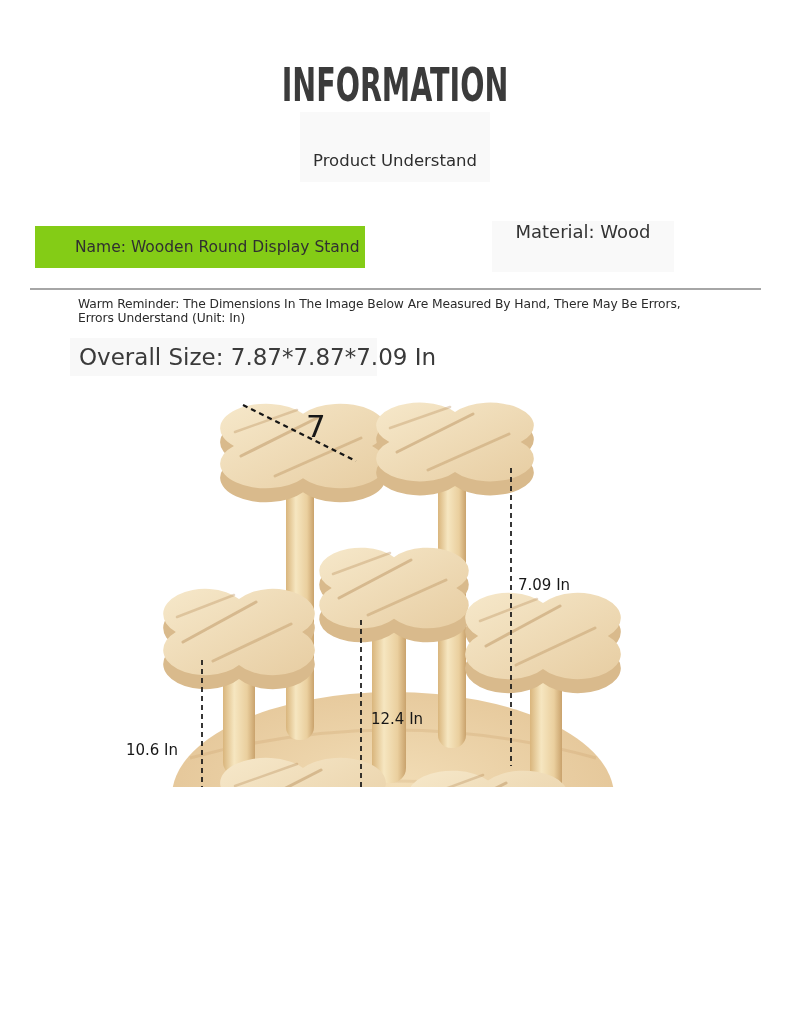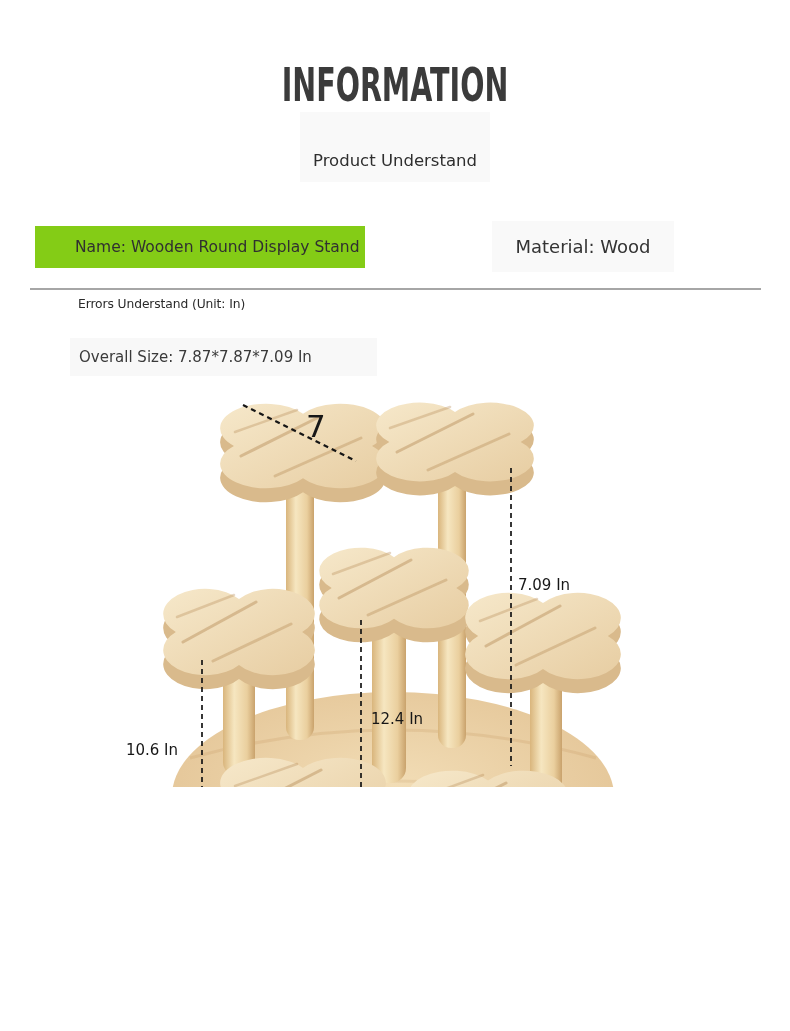--- a/index.html
+++ b/index.html
@@ -19,36 +19,36 @@
     padding-bottom:12px; box-sizing:border-box;
   }
   .subtitle { font-size:16.5px; color:#2e2e2e; }
   .name-box {
     position:absolute; left:35px; top:226px; width:330px; height:42px;
     background:#84cc16; display:flex; align-items:center;text-align:right;
   }
   .name-text { padding-left:40px; font-size:15.5px; color:#303030; white-space:nowrap; }
   .material-box {
     position:absolute; left:492px; top:221px; width:182px; height:51px;
-    background:#f9f9f9; display:flex; align-items:center; justify-content:center;
+    background:#f9f9f9; display:flex; justify-content:center;
   }
   .material-text { font-size:18px; color:#333333; white-space:nowrap; }
   .divider {
     position:absolute; left:30px; top:288px; width:731px; height:2px; background:#a6a6a6;
   }
   .reminder {
     position:absolute; left:78px; top:297px; width:600px;
     font-size:12.3px; line-height:14px; color:#2b2b2b; letter-spacing:-0.1px;
   }
   .reminder div { white-space:nowrap; }
   .overall-box {
     position:absolute; left:70px; top:338px; width:307px; height:38px;
     background:#f8f8f8; display:flex; align-items:center;
   }
-  .overall-text { padding-left:9px; font-size:15px; color:#3a3a3a; white-space:nowrap; }
+  .overall-text { padding-left:9px; font-size:23px; color:#3a3a3a; white-space:nowrap; }
   .figure { position:absolute; left:0; top:378px; width:790px; height:600px; }
   .dim-label { font-family:"DejaVu Sans","Liberation Sans",sans-serif; fill:#171717; }
 </style>
 </head>
 <body>
 
 <div class="page">
 
   <div class="title">INFORMATION</div>
 
@@ -60,20 +60,21 @@
     <span class="name-text">Name: Wooden Round Display Stand</span>
   </div>
 
   <div class="material-box">
     <span class="material-text">Material: Wood</span>
   </div>
 
   <div class="divider"></div>
 
   <div class="reminder">
+    <div>Warm Reminder: The Dimensions In The Image Below Are Measured By Hand, There May Be Errors,</div>
     <div>Errors Understand (Unit: In)</div>
   </div>
 
   <div class="overall-box">
     <span class="overall-text">Overall Size: 7.87*7.87*7.09 In</span>
   </div>
 
   <svg class="figure" viewBox="0 378 790 600" role="img" xmlns="http://www.w3.org/2000/svg" aria-label="Wooden round display stand with seven flower-shaped platforms on a round base">
     <defs>
       <path id="clover" d="M0,-0.733 A0.56,0.56 0 1 1 0.842,0 A0.56,0.56 0 1 1 0,0.733 A0.56,0.56 0 1 1 -0.842,0 A0.56,0.56 0 1 1 0,-0.733 Z"></path>

